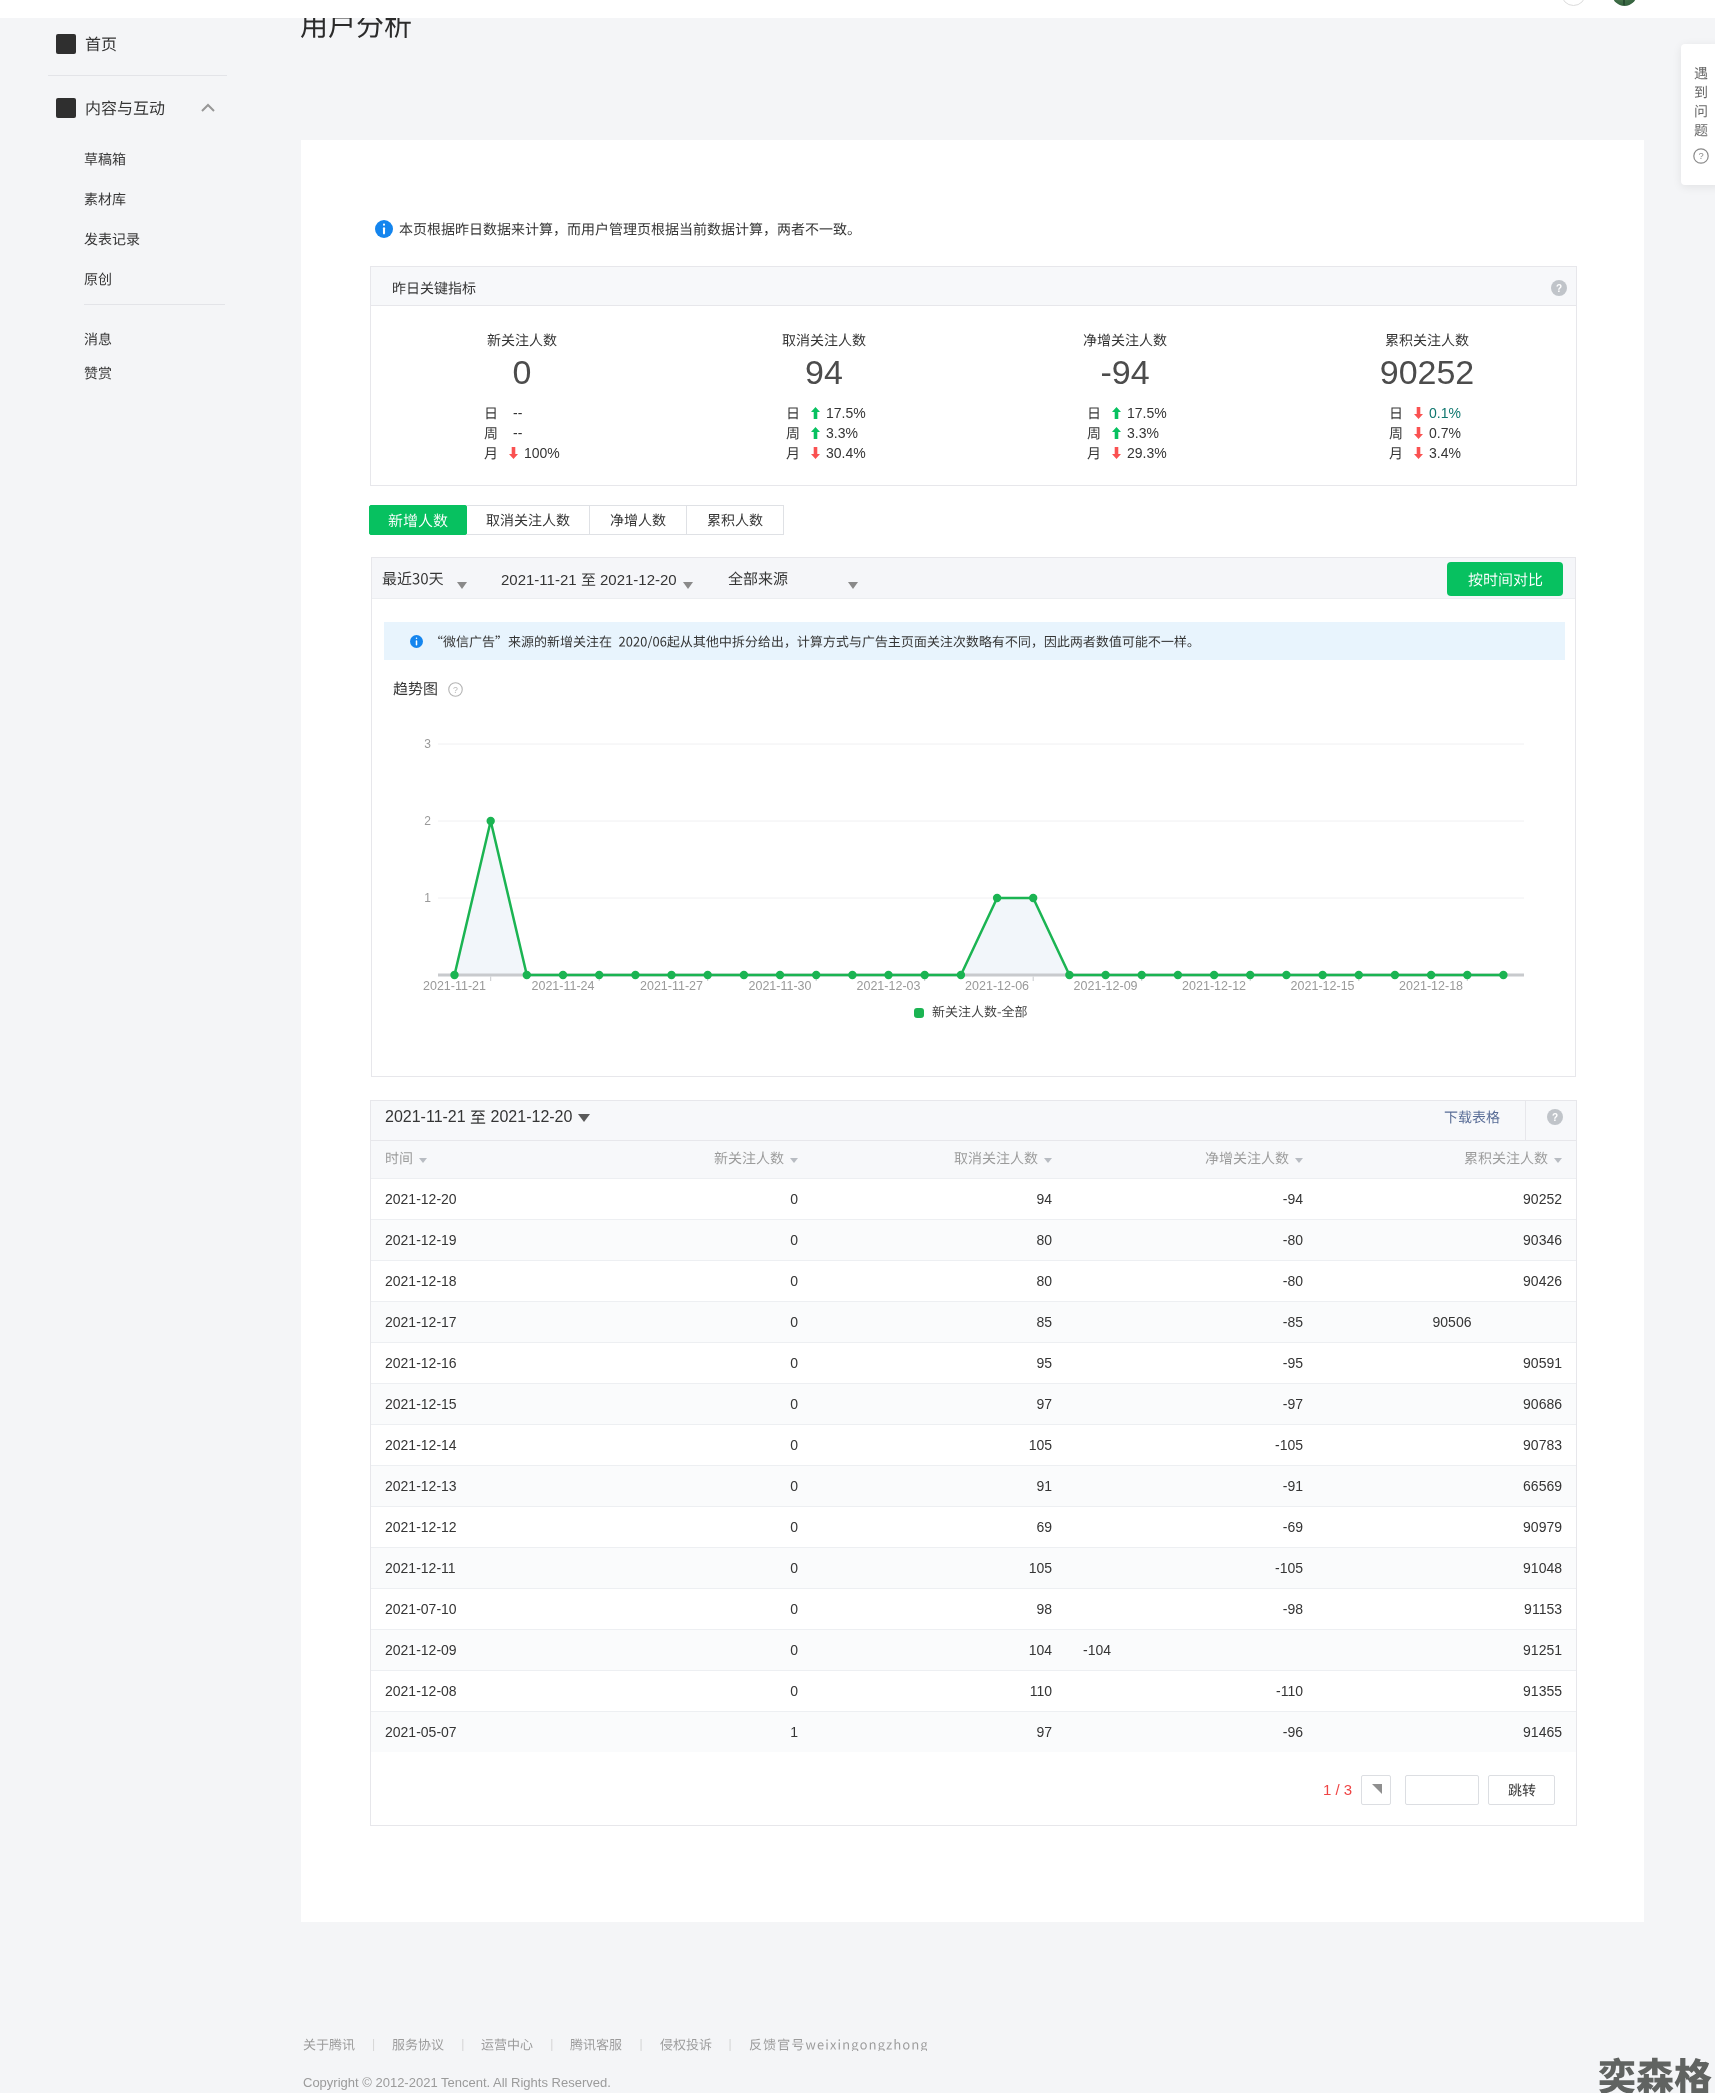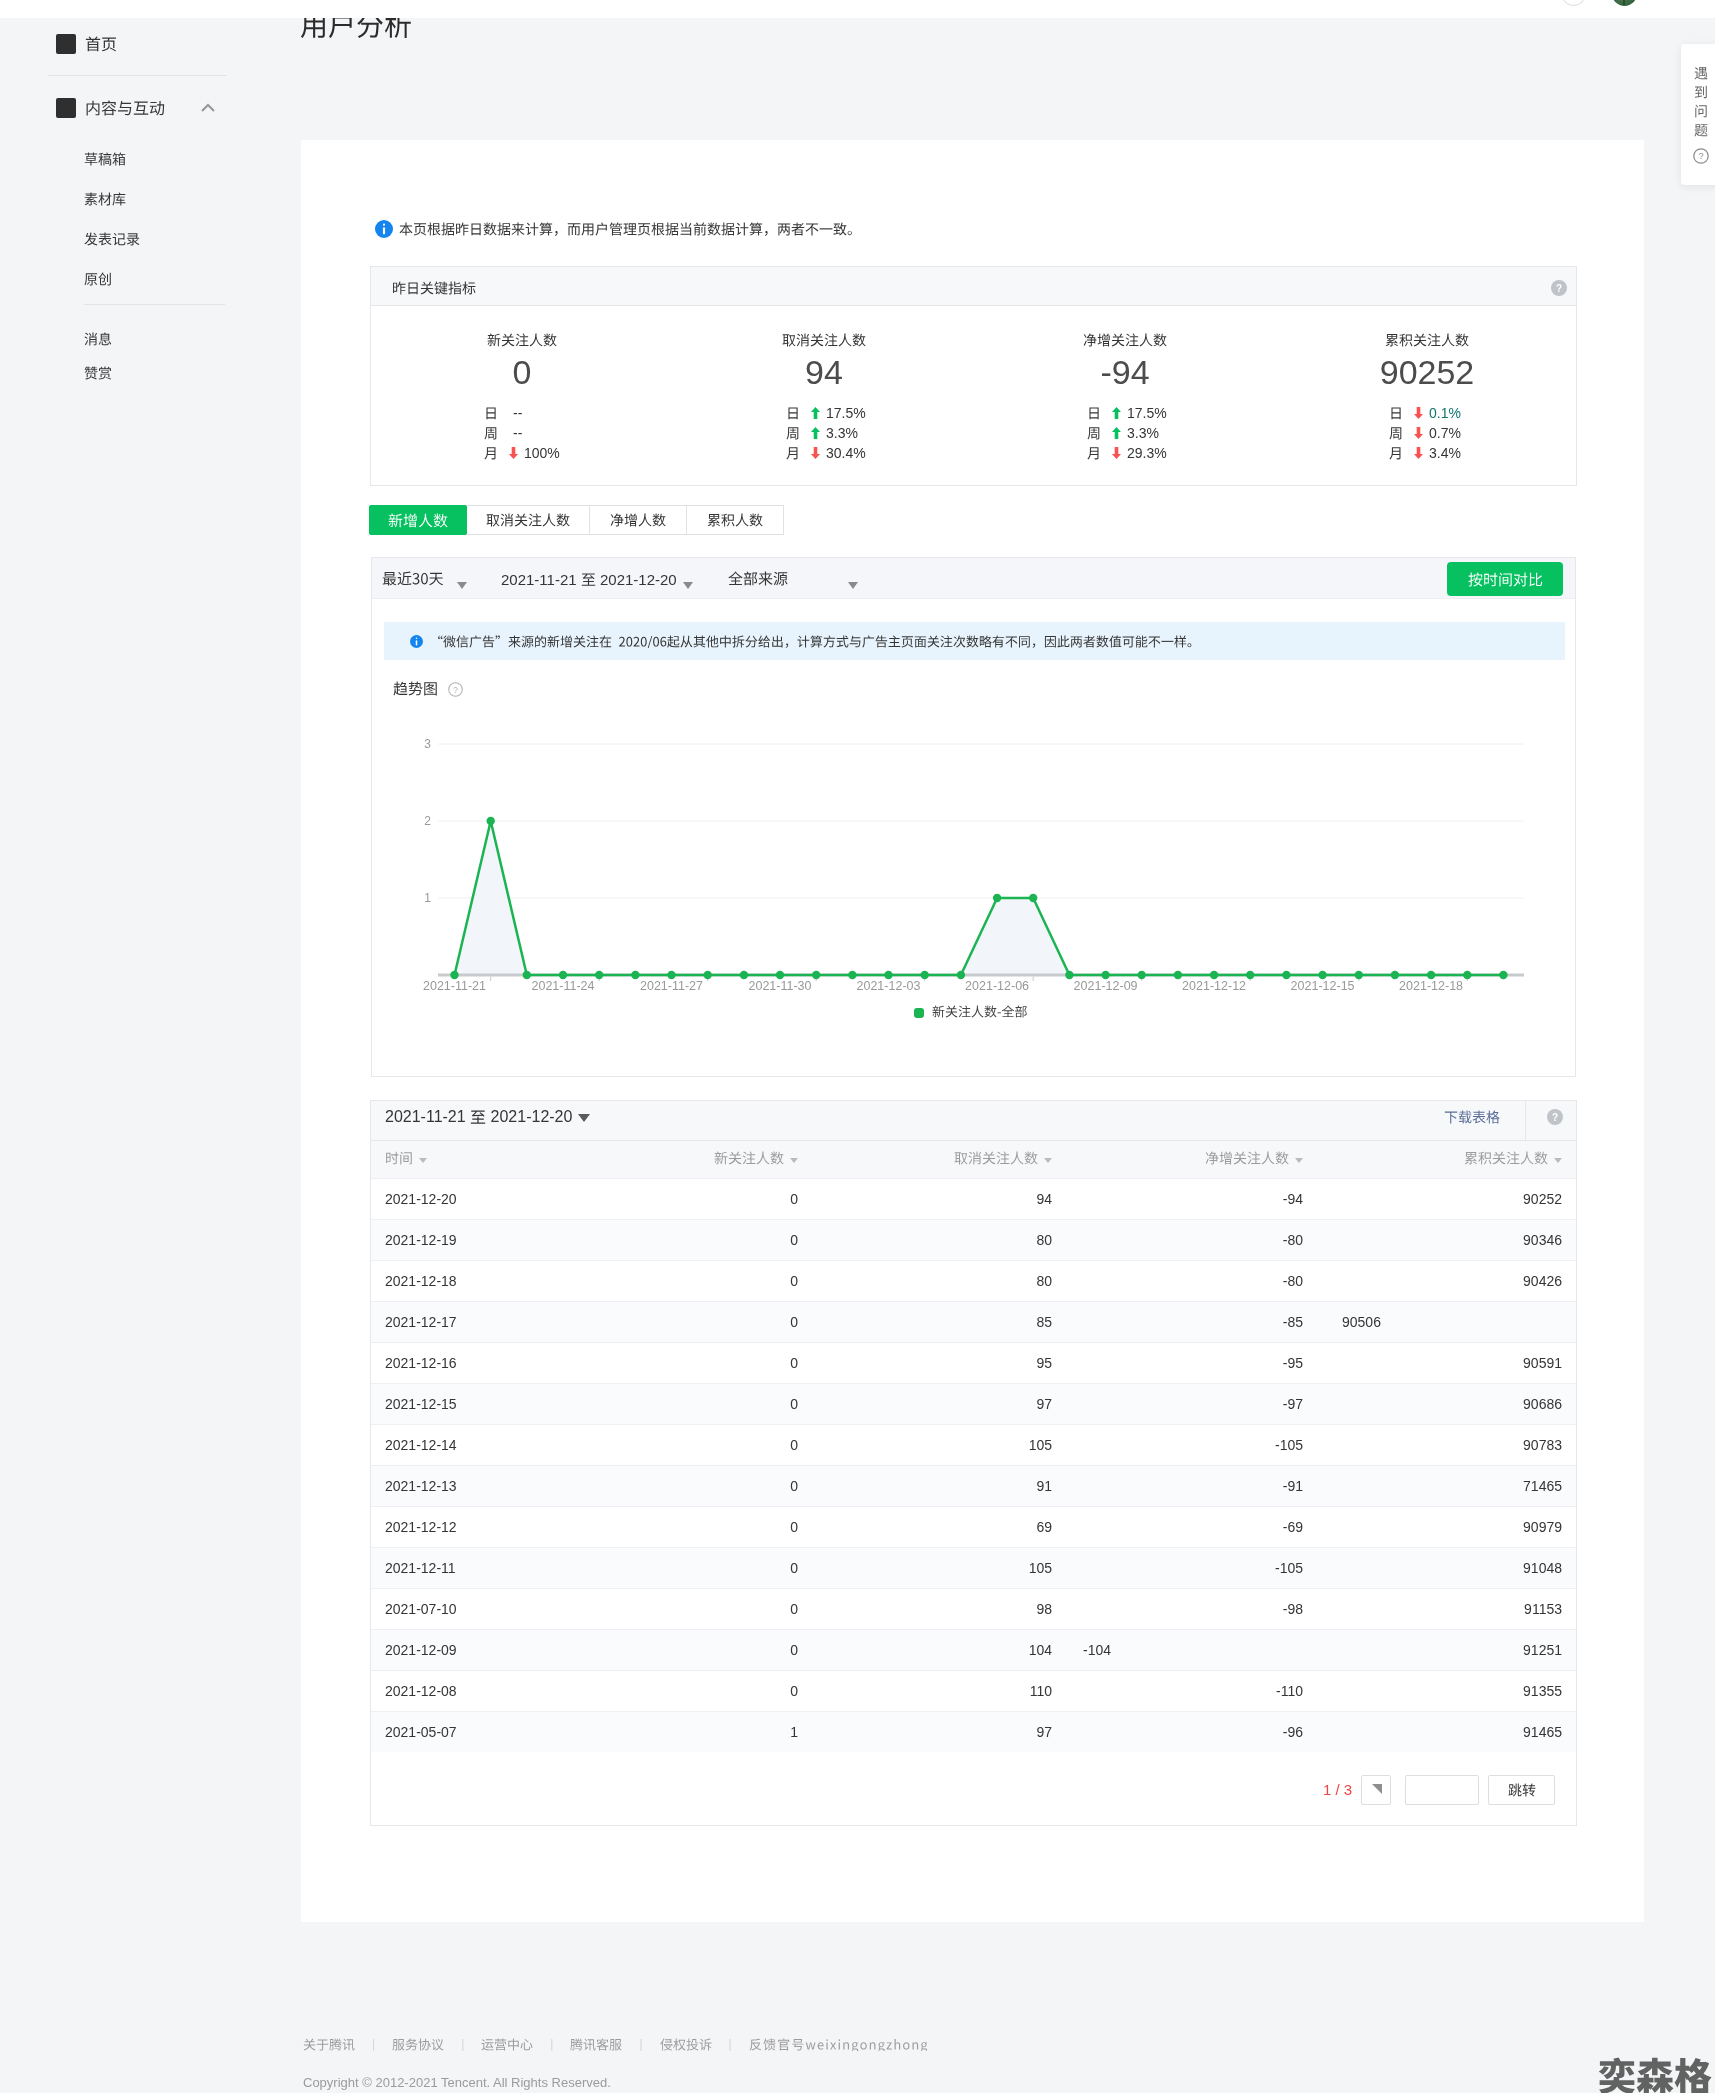--- a/index.html
+++ b/index.html
@@ -697,21 +697,21 @@
         <div style="position:absolute;left:207px;top:0;width:220px;text-align:right;line-height:41px">0</div>
         <div style="position:absolute;left:461px;top:0;width:220px;text-align:right;line-height:41px">80</div>
         <div style="position:absolute;left:712px;top:0;width:220px;text-align:right;line-height:41px">-80</div>
         <div style="position:absolute;left:971px;top:0;width:220px;text-align:right;line-height:41px">90426</div>
       </div>
       <div class="trow odd" style="top:200px">
         <div style="position:absolute;left:14px;top:0;line-height:41px">2021-12-17</div>
         <div style="position:absolute;left:207px;top:0;width:220px;text-align:right;line-height:41px">0</div>
         <div style="position:absolute;left:461px;top:0;width:220px;text-align:right;line-height:41px">85</div>
         <div style="position:absolute;left:712px;top:0;width:220px;text-align:right;line-height:41px">-85</div>
-        <div style="position:absolute;left:971px;top:0;width:220px;text-align:left;line-height:41px">90506</div>
+        <div style="position:absolute;left:971px;top:0;width:220px;text-align:center;line-height:41px">90506</div>
       </div>
       <div class="trow" style="top:241px">
         <div style="position:absolute;left:14px;top:0;line-height:41px">2021-12-16</div>
         <div style="position:absolute;left:207px;top:0;width:220px;text-align:right;line-height:41px">0</div>
         <div style="position:absolute;left:461px;top:0;width:220px;text-align:right;line-height:41px">95</div>
         <div style="position:absolute;left:712px;top:0;width:220px;text-align:right;line-height:41px">-95</div>
         <div style="position:absolute;left:971px;top:0;width:220px;text-align:right;line-height:41px">90591</div>
       </div>
       <div class="trow odd" style="top:282px">
         <div style="position:absolute;left:14px;top:0;line-height:41px">2021-12-15</div>
@@ -725,21 +725,21 @@
         <div style="position:absolute;left:207px;top:0;width:220px;text-align:right;line-height:41px">0</div>
         <div style="position:absolute;left:461px;top:0;width:220px;text-align:right;line-height:41px">105</div>
         <div style="position:absolute;left:712px;top:0;width:220px;text-align:right;line-height:41px">-105</div>
         <div style="position:absolute;left:971px;top:0;width:220px;text-align:right;line-height:41px">90783</div>
       </div>
       <div class="trow odd" style="top:364px">
         <div style="position:absolute;left:14px;top:0;line-height:41px">2021-12-13</div>
         <div style="position:absolute;left:207px;top:0;width:220px;text-align:right;line-height:41px">0</div>
         <div style="position:absolute;left:461px;top:0;width:220px;text-align:right;line-height:41px">91</div>
         <div style="position:absolute;left:712px;top:0;width:220px;text-align:right;line-height:41px">-91</div>
-        <div style="position:absolute;left:971px;top:0;width:220px;text-align:right;line-height:41px">71465</div>
+        <div style="position:absolute;left:971px;top:0;width:220px;text-align:right;line-height:41px">66569</div>
       </div>
       <div class="trow" style="top:405px">
         <div style="position:absolute;left:14px;top:0;line-height:41px">2021-12-12</div>
         <div style="position:absolute;left:207px;top:0;width:220px;text-align:right;line-height:41px">0</div>
         <div style="position:absolute;left:461px;top:0;width:220px;text-align:right;line-height:41px">69</div>
         <div style="position:absolute;left:712px;top:0;width:220px;text-align:right;line-height:41px">-69</div>
         <div style="position:absolute;left:971px;top:0;width:220px;text-align:right;line-height:41px">90979</div>
       </div>
       <div class="trow odd" style="top:446px">
         <div style="position:absolute;left:14px;top:0;line-height:41px">2021-12-11</div>

